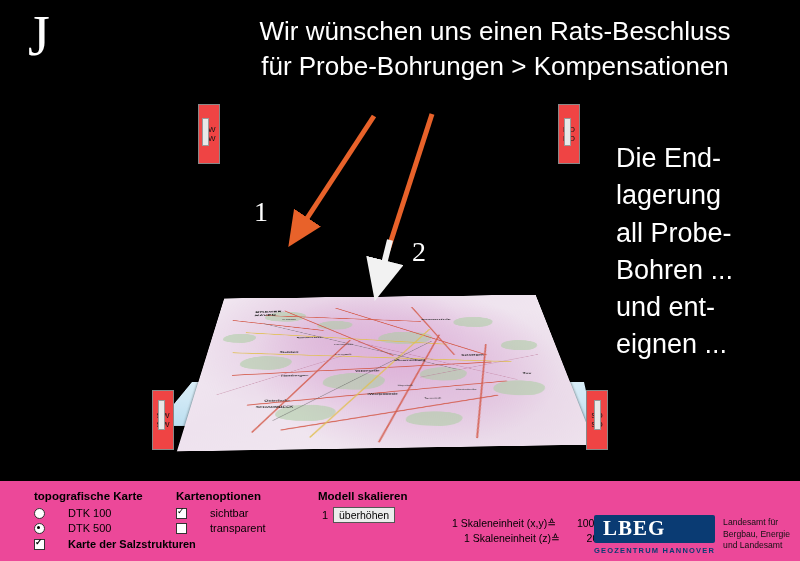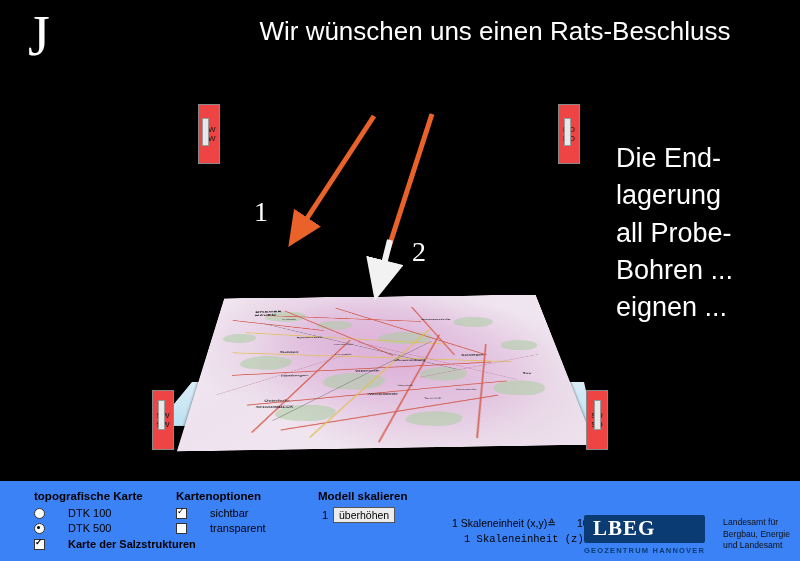--- a/index.html
+++ b/index.html
@@ -189,21 +189,21 @@
     text-shadow: 0 0 3px #000;
   }
 
   
   .bottom-panel {
     position: absolute;
     left: 0;
     bottom: 0;
     width: 800px;
     height: 80px;
-    background: #3b82f6;
+    background: #ec4899;
     color: #000000;
     font-size: 11px;
   }
   .panel-group { position: absolute; }
   .panel-title {
     font-weight: bold;
     font-size: 11.5px;
     margin-bottom: 5px;
     color: #000;
   }
@@ -273,21 +273,21 @@
     font-size: 10.5px;
   }
 
   
   .logo-wrap {
     position: absolute;
     right: 10px;
     bottom: 6px;
     display: flex;
     align-items: flex-start;
-    gap: 18px;
+    gap: 8px;
   }
   .logo-mark {
     background: #0a3b73;
     color: #fff;
     font-family: "Liberation Serif", serif;
     font-weight: bold;
     font-size: 21px;
     letter-spacing: 1px;
     padding: 3px 9px 4px 9px;
     border-radius: 2px;
@@ -308,27 +308,29 @@
     padding-top: 2px;
   }
 </style>
 </head>
 <body>
 
 <div class="slide-letter">J</div>
 
 <div class="headline">
   <span class="line">Wir wünschen uns einen Rats-Beschluss</span>
+  <span class="line">für Probe-Bohrungen &gt; Kompensationen</span>
 </div>
 
 <div class="right-text">
   <span class="line">Die End-</span>
   <span class="line">lagerung</span>
   <span class="line">all Probe-</span>
   <span class="line">Bohren ...</span>
+  <span class="line">und ent-</span>
   <span class="line">eignen ...</span>
 </div>
 
 <div class="map-stage">
 
   <div class="slab-edge"></div>
   <div class="slab"></div>
 
   <div class="map-surface">
     <div class="map-bg"></div>
@@ -469,21 +471,21 @@
       <span class="spin-btn">überhöhen</span>
     </div>
   </div>
 
   <div class="panel-group" style="left:452px; top:36px;">
     <div class="scale-row">
       <span>1 Skaleneinheit (x,y)</span>
       <span>≙</span>
       <span class="scale-num">1000 m</span>
     </div>
-    <div class="scale-row" style="padding-left:12px;font-family:Liberation Mono, monospace;">
+    <div class="scale-row" style="padding-left:12px;">
       <span>1 Skaleneinheit (z)</span>
       <span>≙</span>
       <span class="scale-num">200 m</span>
     </div>
   </div>
 
   <div class="logo-wrap">
     <div>
       <div class="logo-mark">LBEG</div>
       <div class="logo-sub">GEOZENTRUM HANNOVER</div>

